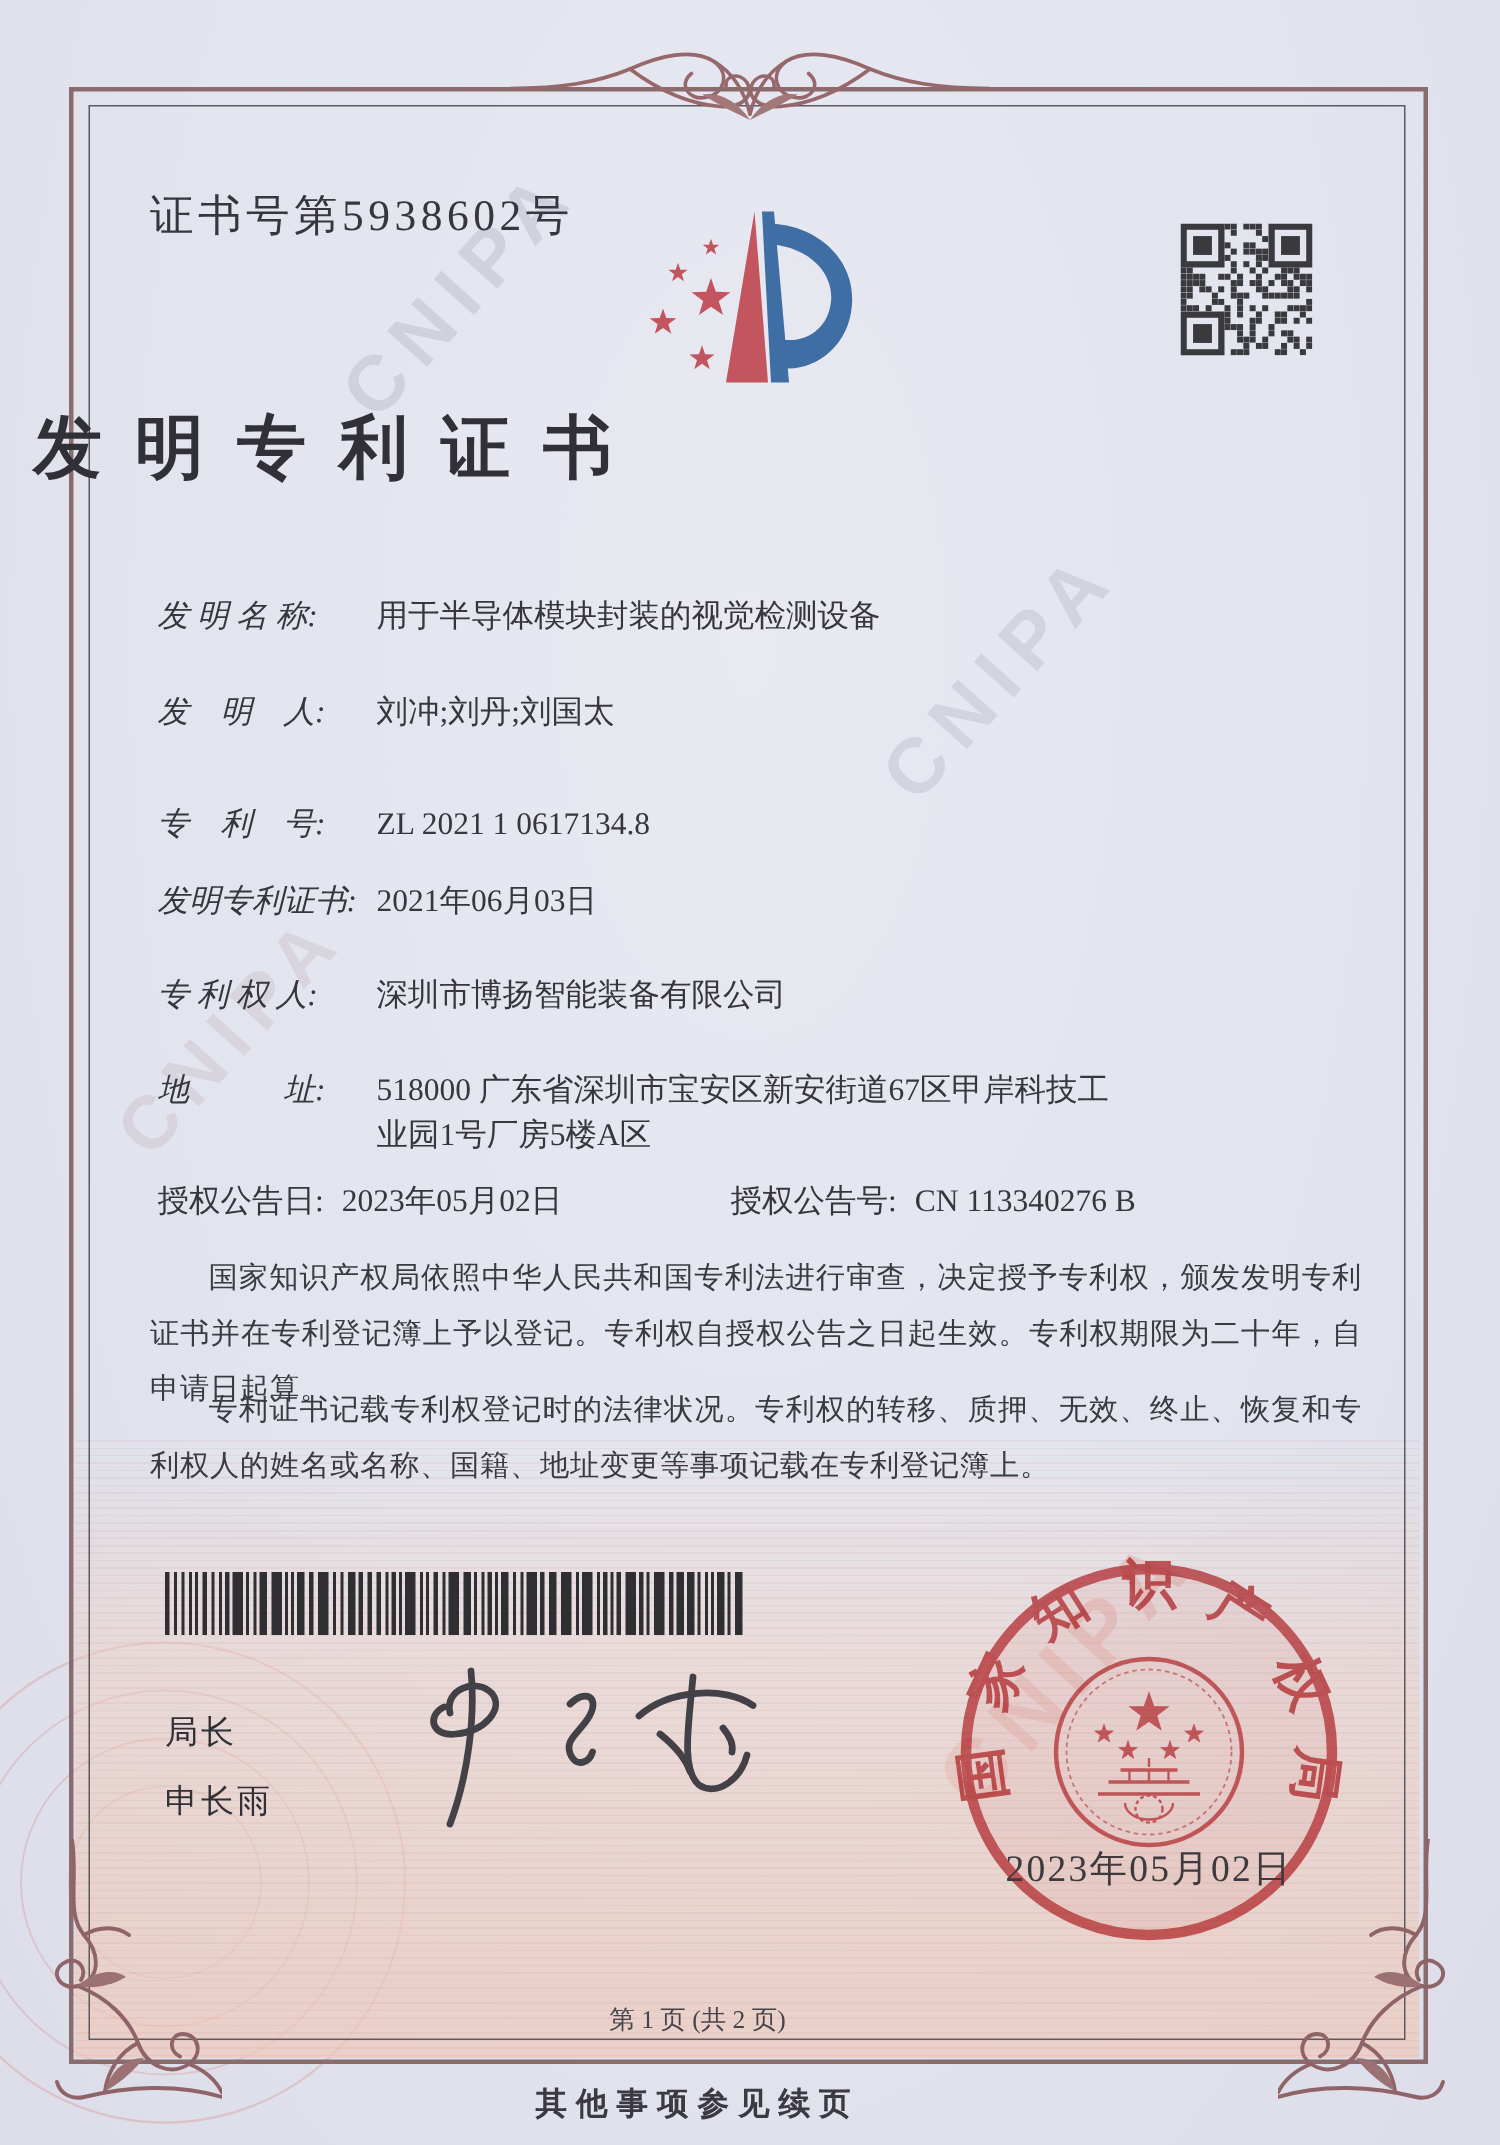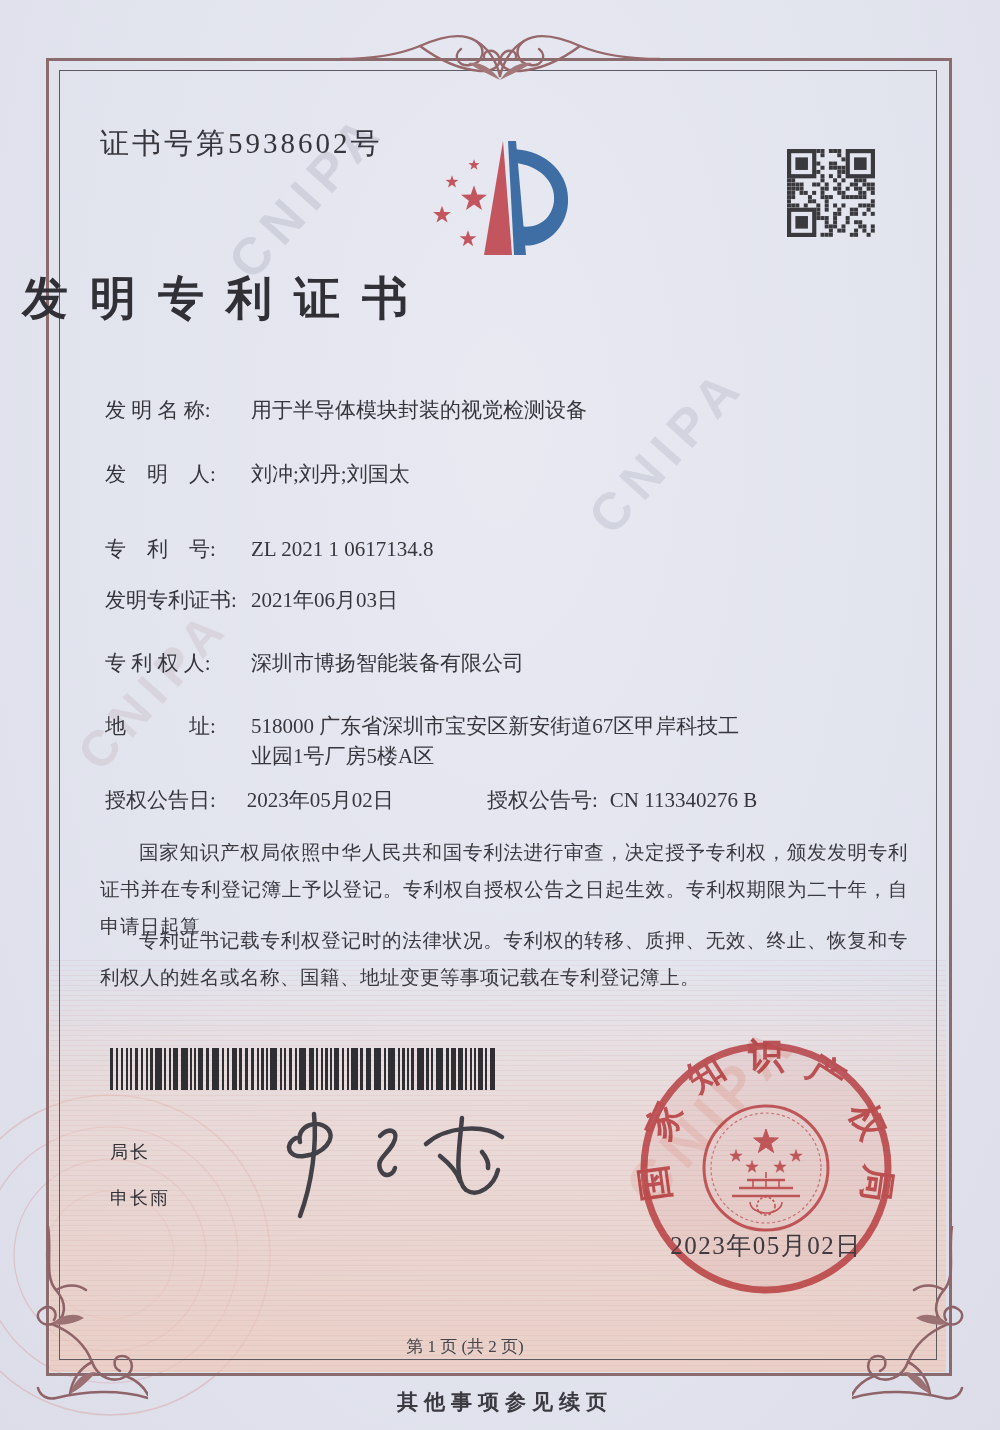--- a/index.html
+++ b/index.html
@@ -26,35 +26,35 @@
       letter-spacing:9px;pointer-events:none;white-space:nowrap;}
   .wm1{left:205px;top:165px;font-size:52px;color:#b4b6c6;opacity:.42;transform:rotate(-48deg);}
   .wm2{left:565px;top:420px;font-size:52px;color:#b4b6c6;opacity:.38;transform:rotate(-48deg);}
   .wm3{left:55px;top:660px;font-size:50px;color:#c3b4bc;opacity:.32;transform:rotate(-48deg);}
   .wm4{left:600px;top:1080px;font-size:58px;color:#d9a4a2;opacity:.5;transform:rotate(-48deg);}
   
   .cert-no{left:100px;top:124px;font-size:29px;letter-spacing:3px;}
   .title{left:0;top:268px;width:1000px;font-size:46px;font-weight:bold;
          letter-spacing:22px;text-indent:22px;color:#303036;}
   .fieldrow{left:105px;width:810px;display:flex;font-size:21px;line-height:30px;}
-  .fieldrow .lab{flex:0 0 146px;white-space:pre;}
+  .fieldrow .lab{flex:0 0 146px;white-space:pre;font-style:italic;}
   .fieldrow .val{flex:1;}
   .addr .val{max-width:505px;}
   .grantrow{left:105px;top:785px;width:810px;display:flex;font-size:21px;line-height:30px;}
-  .grantrow .pair1{width:382px;display:flex;gap:19px;}
+  .grantrow .pair1{width:382px;display:flex;}
   .grantrow .pair2{display:flex;}
   .grantrow .lab{white-space:pre;margin-right:12px;}
   .para{left:100px;width:808px;font-size:19.5px;line-height:37px;text-align:justify;
         text-indent:2em;letter-spacing:0.5px;color:#3a3a40;}
   .p1{top:834px;} .p2{top:922px;}
-  .signer{left:110px;font-size:18px;letter-spacing:2px;color:#303036;}
+  .signer{left:110px;font-size:22px;letter-spacing:2px;color:#303036;}
   .signer-title{top:1140px;} .signer-name{top:1186px;}
   .page-ind{left:0;top:1335px;width:930px;text-align:center;font-size:17px;color:#45454b;}
   .continuation{left:0;top:1388px;width:930px;text-align:center;font-size:21px;
-                letter-spacing:6px;color:#3a3a40;font-weight:bold;padding-left:40px;}
+                letter-spacing:6px;color:#3a3a40;font-weight:bold;}
   
   .logo{left:408px;top:133px;}
   .qr{left:787px;top:149px;}
   .barcode{left:108px;top:1046px;}
   .sig{left:238px;top:1104px;}
   .seal{left:626px;top:1028px;mix-blend-mode:multiply;}
   .orn-top{left:340px;top:18px;}
   .orn-bl{left:18px;top:1226px;}
   .orn-br{left:852px;top:1226px;transform:scaleX(-1);}
   .rings{left:-60px;top:1080px;}

